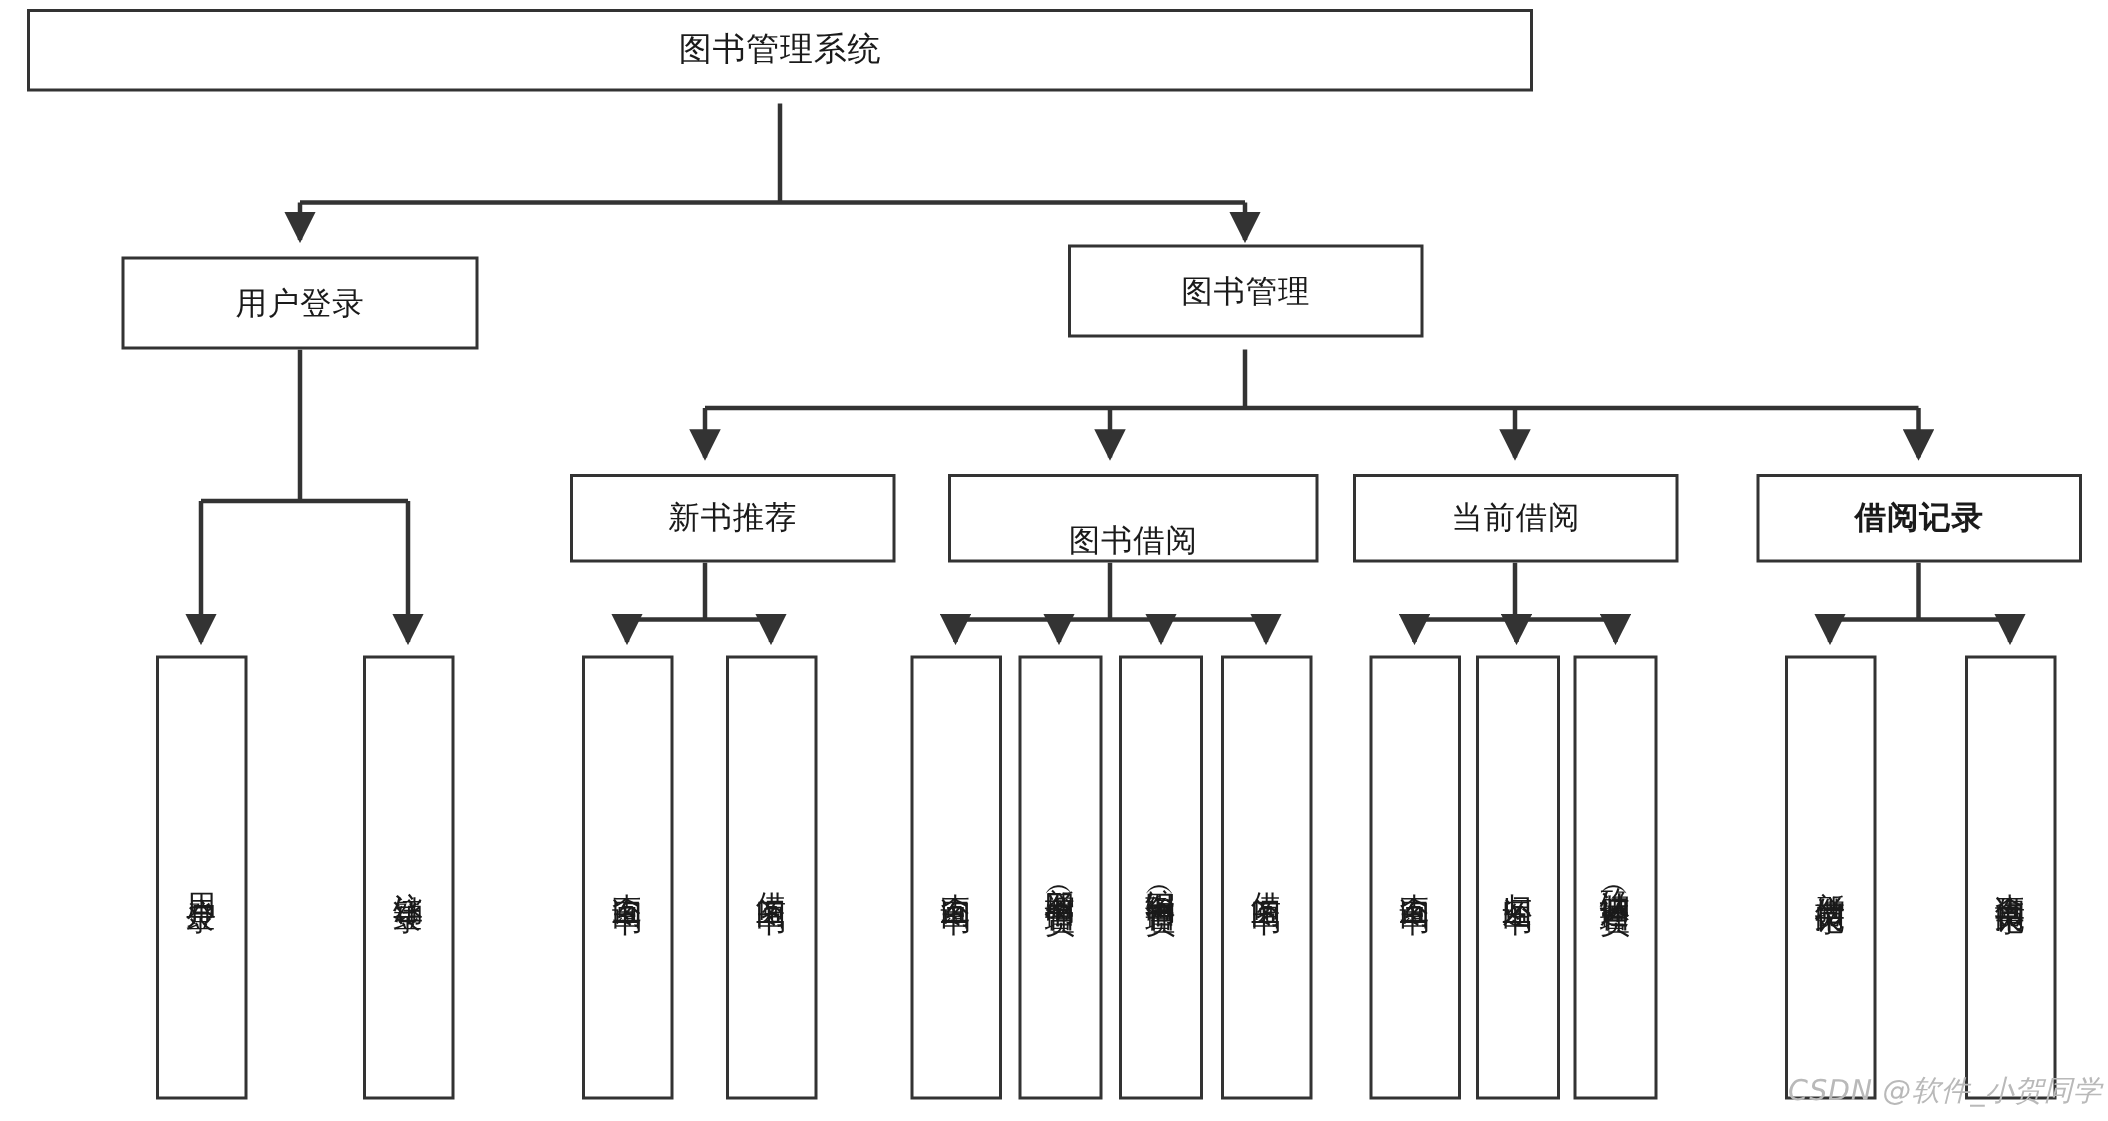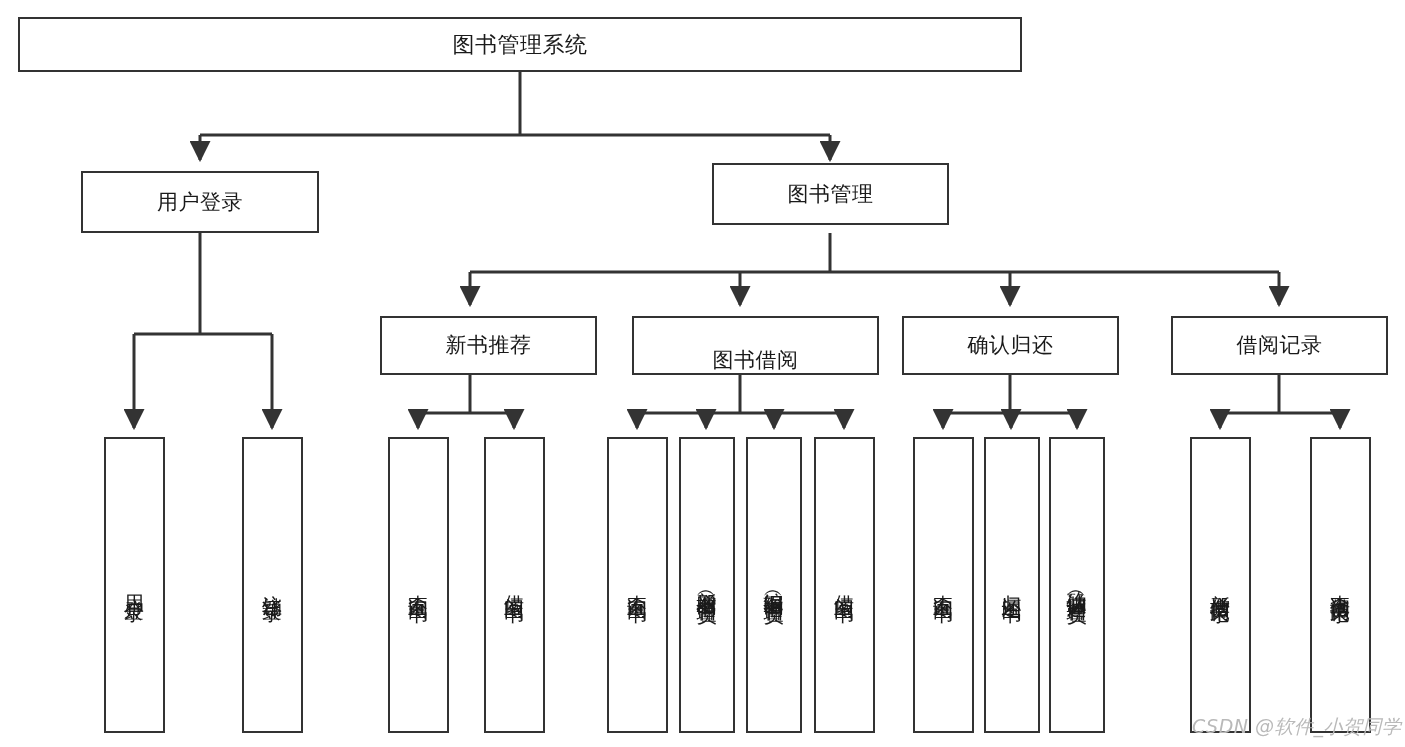--- a/index.html
+++ b/index.html
@@ -120,44 +120,44 @@
       <path d="M 1011 413 L 1011 428" marker-end="url(#arrow)"></path>
       <path d="M 1077 413 L 1077 428" marker-end="url(#arrow)"></path>
 
       <path d="M 1279 375 L 1279 413"></path>
       <path d="M 1220 413 L 1340 413"></path>
       <path d="M 1220 413 L 1220 428" marker-end="url(#arrow)"></path>
       <path d="M 1340 413 L 1340 428" marker-end="url(#arrow)"></path>
     </g>
   </svg>
 
-  <div class="node node-root" style="left: 18px; top: 17px; width: 1004px; height: 55px;">
+  <div class="node node-root" style="left: 18px; top: 6px; width: 1004px; height: 55px;">
     <span class="node-h">图书管理系统</span>
   </div>
 
   <div id="level2-layer">
       <div class="node" style="left: 81px; top: 171px; width: 238px; height: 62px;">
         <span class="node-h">用户登录</span>
       </div>
       <div class="node" style="left: 712px; top: 163px; width: 237px; height: 62px;">
         <span class="node-h">图书管理</span>
       </div>
     </div>
 
   <div id="level3-layer">
       <div class="node" style="left: 380px; top: 316px; width: 217px; height: 59px;">
         <span class="node-h">新书推荐</span>
       </div>
       <div class="node" style="left: 632px; top: 316px; width: 247px; height: 59px; align-items: flex-end;">
         <span class="node-h">图书借阅</span>
       </div>
       <div class="node" style="left: 902px; top: 316px; width: 217px; height: 59px;">
-        <span class="node-h">确认归还</span>
-      </div>
-      <div class="node" style="left: 1171px; top: 316px; width: 217px; height: 59px;">
+        <span class="node-h">当前借阅</span>
+      </div>
+      <div class="node" style="left: 1171px; top: 316px; width: 217px; height: 59px; font-weight: bold;">
         <span class="node-h">借阅记录</span>
       </div>
     </div>
 
   <div id="leaf-layer">
       <div class="node node-v" style="left: 104px; top: 437px; width: 61px; height: 296px; padding-top: 140px;">
         <span class="vtext">用户登录</span>
       </div>
       <div class="node node-v" style="left: 242px; top: 437px; width: 61px; height: 296px; padding-top: 140px;">
         <span class="vtext">注销登录</span>

